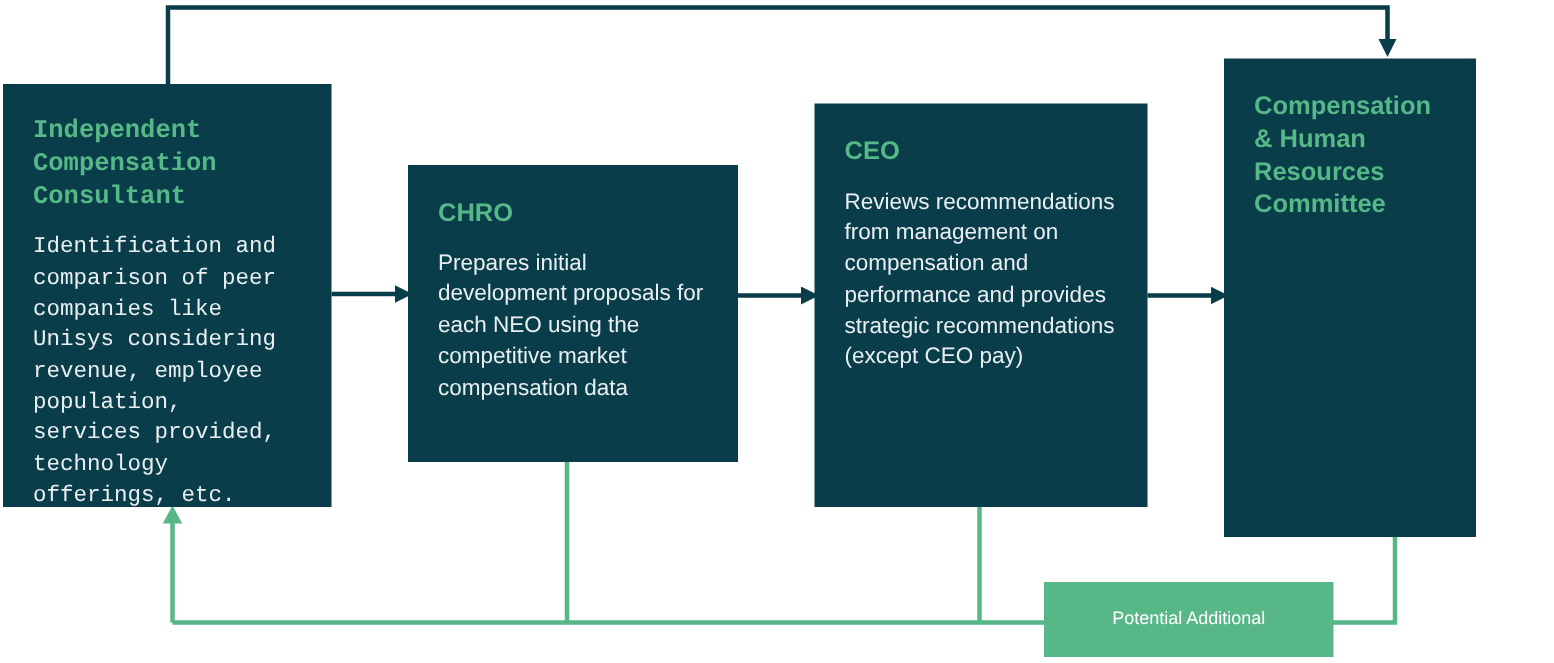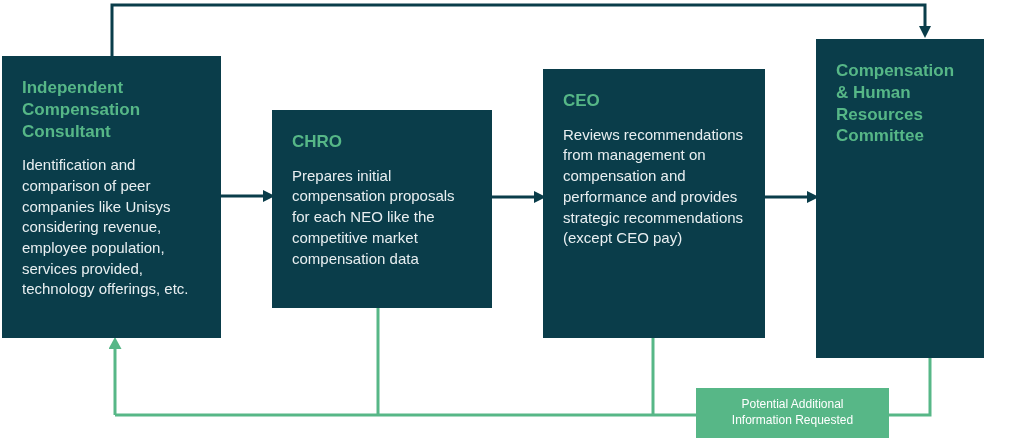--- a/index.html
+++ b/index.html
@@ -36,21 +36,21 @@
   .nbox .title {
     color: #56b787;
     font-weight: 700;
     font-size: 17px;
     line-height: 1.28;
     margin: 0 0 13px 0;
   }
   .nbox .body {
     margin: 0;
   }
-  .box-consultant { left: 2px;   top: 56px; width: 219px; height: 282px; }
+  .box-consultant { left: 2px;   top: 56px; width: 219px; height: 282px; font-family: Liberation Mono, monospace; }
   .box-chro       { left: 272px; top: 89px; width: 220px; height: 198px; margin-top: 21px; }
   .box-ceo        { left: 543px; top: 69px; width: 222px; height: 269px; }
   .box-committee  { left: 816px; top: 39px; width: 168px; height: 319px; }
   .feedback-label {
     position: absolute;
     z-index: 3;
     left: 696px;
     top: 388px;
     width: 193px;
     height: 50px;
@@ -93,30 +93,29 @@
     <line x1="653" y1="415" x2="653" y2="311" stroke="#57b787" stroke-width="3" marker-end="url(#arrowGreen)"></line>
   </svg>
 
   <div class="nbox box-consultant">
     <h2 class="title">Independent Compensation Consultant</h2>
     <p class="body">Identification and comparison of peer companies like Unisys considering revenue, employee population, services provided, technology offerings, etc.</p>
   </div>
 
   <div class="nbox box-chro">
     <h2 class="title">CHRO</h2>
-    <p class="body">Prepares initial compensation proposals for each NEO like the competitive market compensation data</p>
+    <p class="body">Prepares initial development proposals for each NEO using the competitive market compensation data</p>
   </div>
 
   <div class="nbox box-ceo">
     <h2 class="title">CEO</h2>
     <p class="body">Reviews recommendations from management on compensation and performance and provides strategic recommendations (except CEO pay)</p>
   </div>
 
   <div class="nbox box-committee">
     <h2 class="title">Compensation &amp; Human Resources Committee</h2>
   </div>
 
   <div class="feedback-label">
     <span>Potential Additional</span>
-    <span>Information Requested</span>
   </div>
 
 </div>
 
 </body></html>

